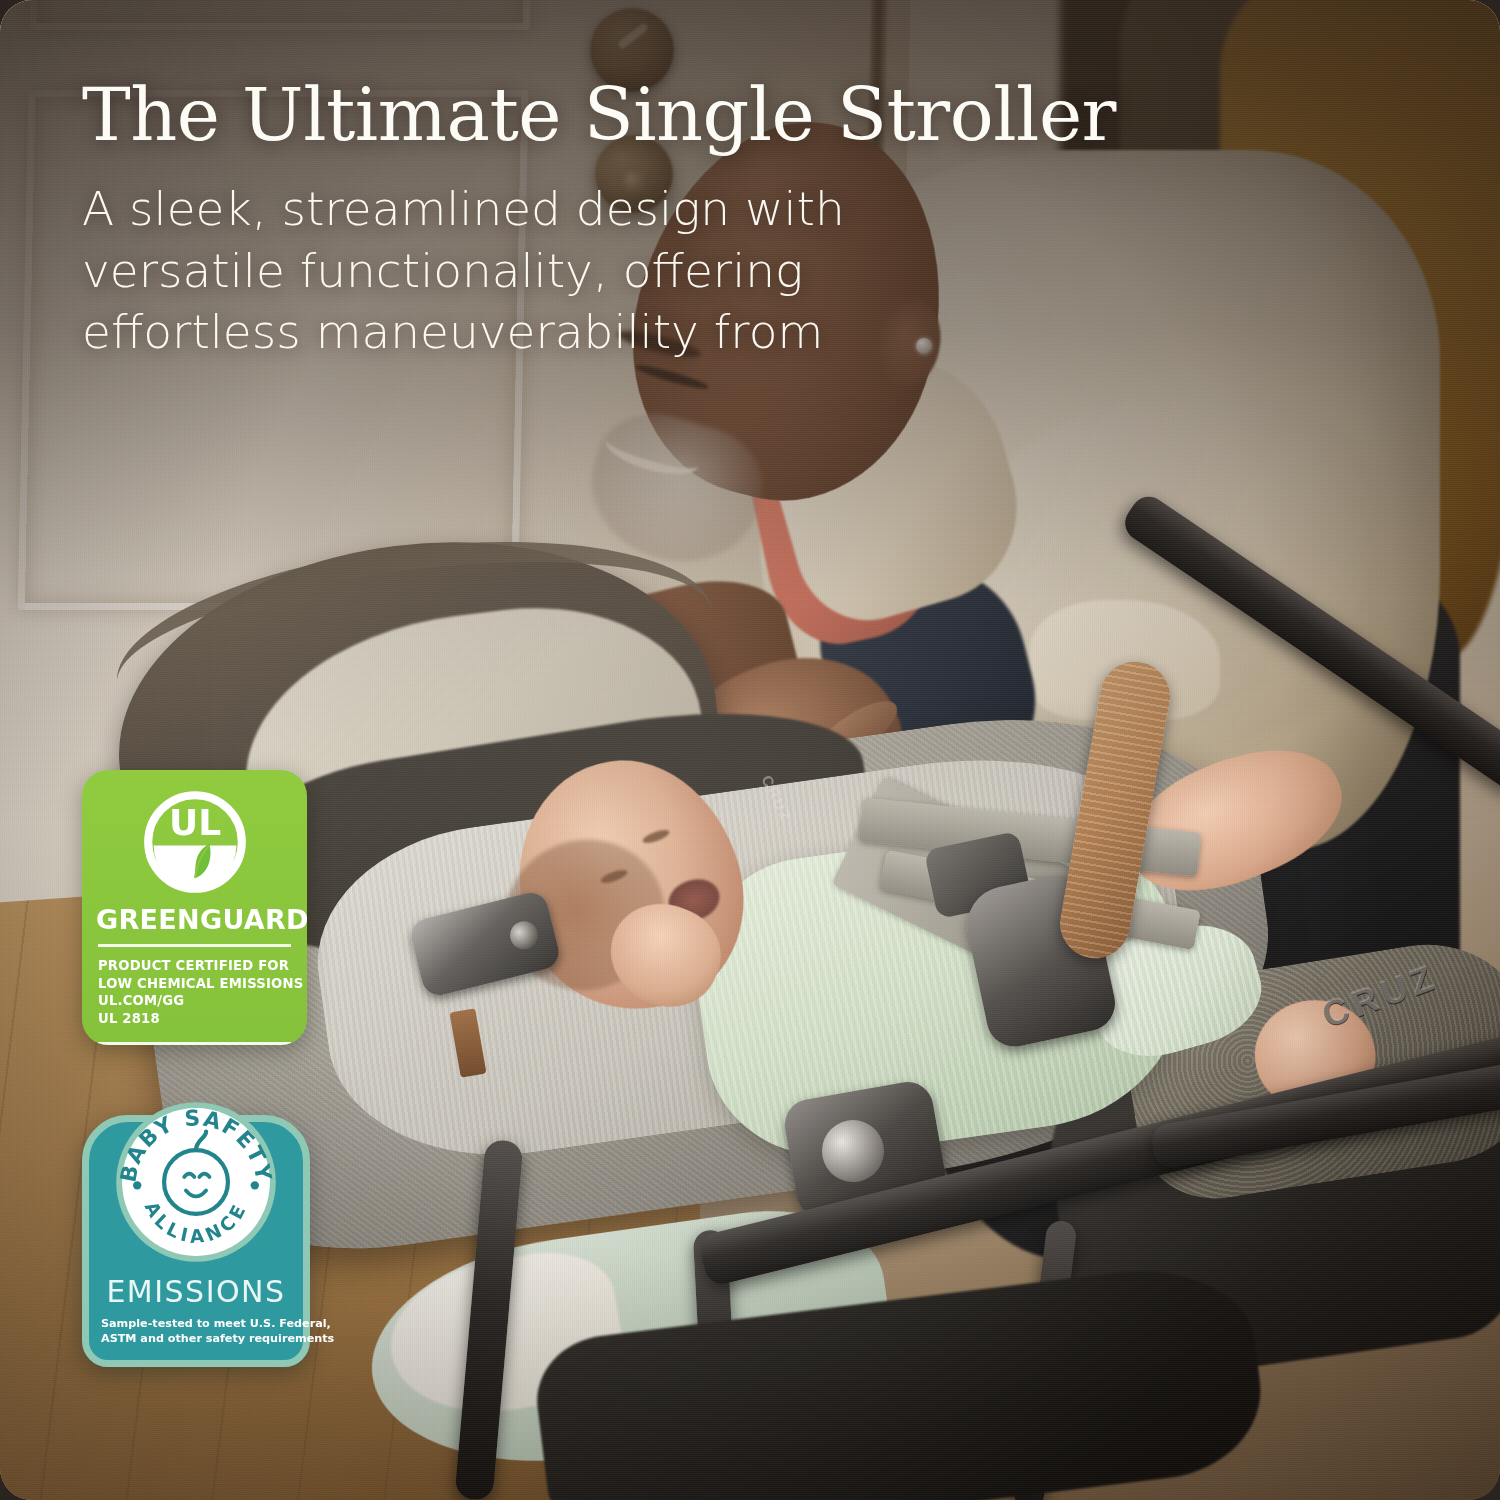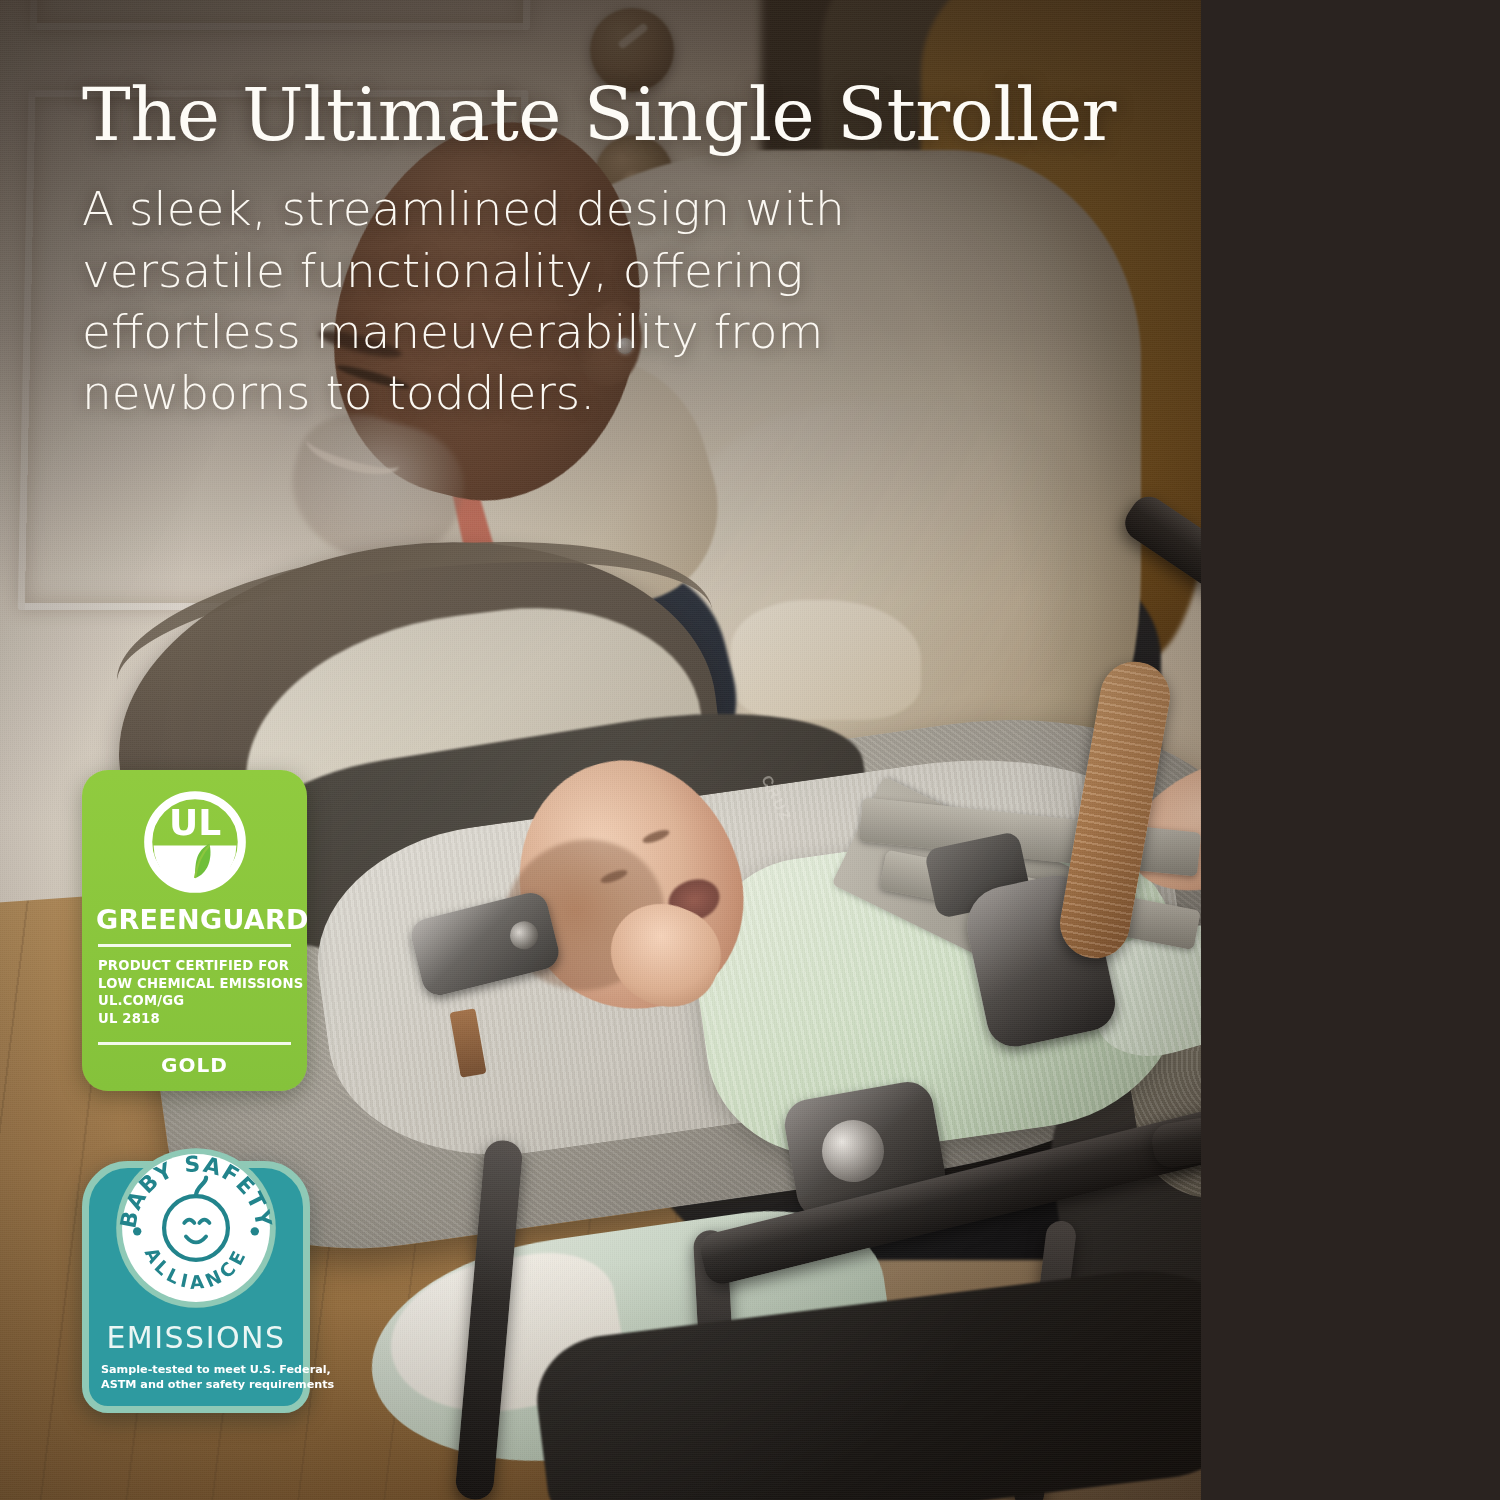--- a/index.html
+++ b/index.html
@@ -2,23 +2,24 @@
 <html><head>
 <meta charset="utf-8">
 <title>Stroller Product Marketing Image</title>
 <style>
   * { margin:0; padding:0; box-sizing:border-box; }
   html,body { background:#2a2320; }
   body { font-family:"Liberation Sans", sans-serif; }
 
   #canvas{
     position:relative;
-    width:1201px; height:1500px;
+    width:1500px; height:1500px;
     overflow:hidden;
     background:#6b5a4a;
+    border-radius:32px;
   }
 
   
   .photo{ position:absolute; inset:0; overflow:hidden; }
 
   
   .bg-wall{
     position:absolute; inset:0;
     background:
       linear-gradient(170deg,#e8ded0 0%,#ded2c2 22%,#cdbfab 46%,#b39d82 68%,#8d7354 86%,#6d543a 100%);
@@ -639,21 +640,20 @@
     <div class="vignette"></div>
     <div class="grain"></div>
   </div>
 
   <div class="copy">
     <div class="headline">The Ultimate Single Stroller</div>
     <div class="sub">
       <div>A sleek, streamlined design with</div>
       <div>versatile functionality, offering</div>
       <div>effortless maneuverability from</div>
-      <div>newborns to toddlers.</div>
     </div>
   </div>
 
   <div class="badges">
 
     <div class="gg">
       <div class="gg-mark">
         <svg width="108" height="108" viewBox="0 0 120 120" aria-hidden="true">
           <circle cx="60" cy="60" r="52" fill="none" stroke="#ffffff" stroke-width="9"></circle>
           <path d="M14 64 A46 46 0 0 0 106 64 Z" fill="#ffffff"></path>
@@ -664,21 +664,20 @@
       </div>
       <div class="gg-title">GREENGUARD</div>
       <div class="gg-rule"></div>
       <div class="gg-body">
         <div>PRODUCT CERTIFIED FOR</div>
         <div>LOW CHEMICAL EMISSIONS</div>
         <div>UL.COM/GG</div>
         <div>UL 2818</div>
       </div>
       <div class="gg-rule2"></div>
-      <div class="gg-gold">GOLD</div>
     </div>
 
     <div class="bsa">
       <div class="bsa-seal">
         <svg width="168" height="168" viewBox="0 0 200 200" aria-hidden="true">
           <circle cx="100" cy="100" r="95" fill="#8FC9B6"></circle>
           <circle cx="100" cy="100" r="88" fill="#FFFFFF"></circle>
           <defs>
             <path id="arcTop" d="M 28 105 A 72 72 0 0 1 172 105"></path>
             <path id="arcBot" d="M 36 108 A 64 64 0 0 0 164 108"></path>

